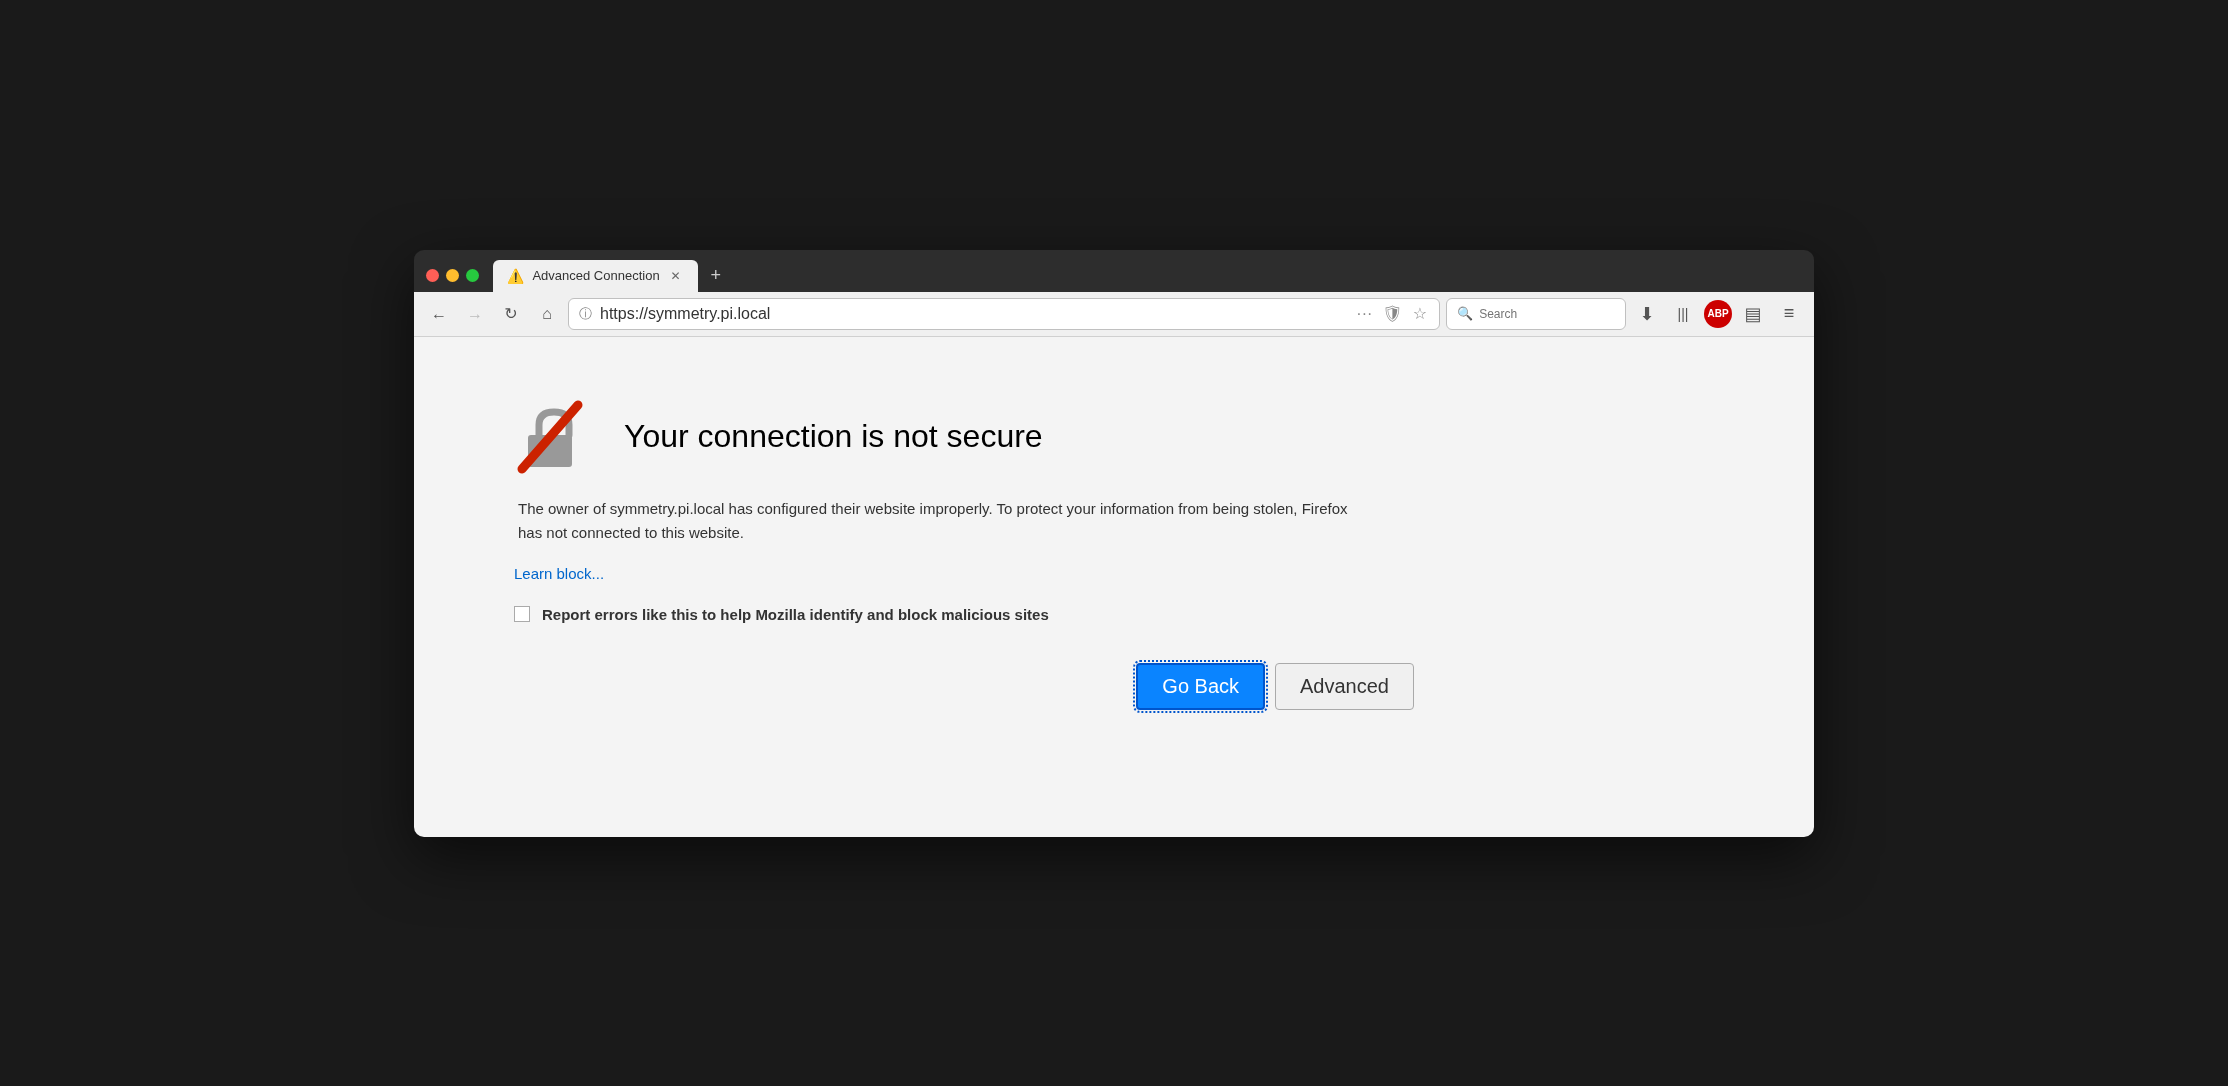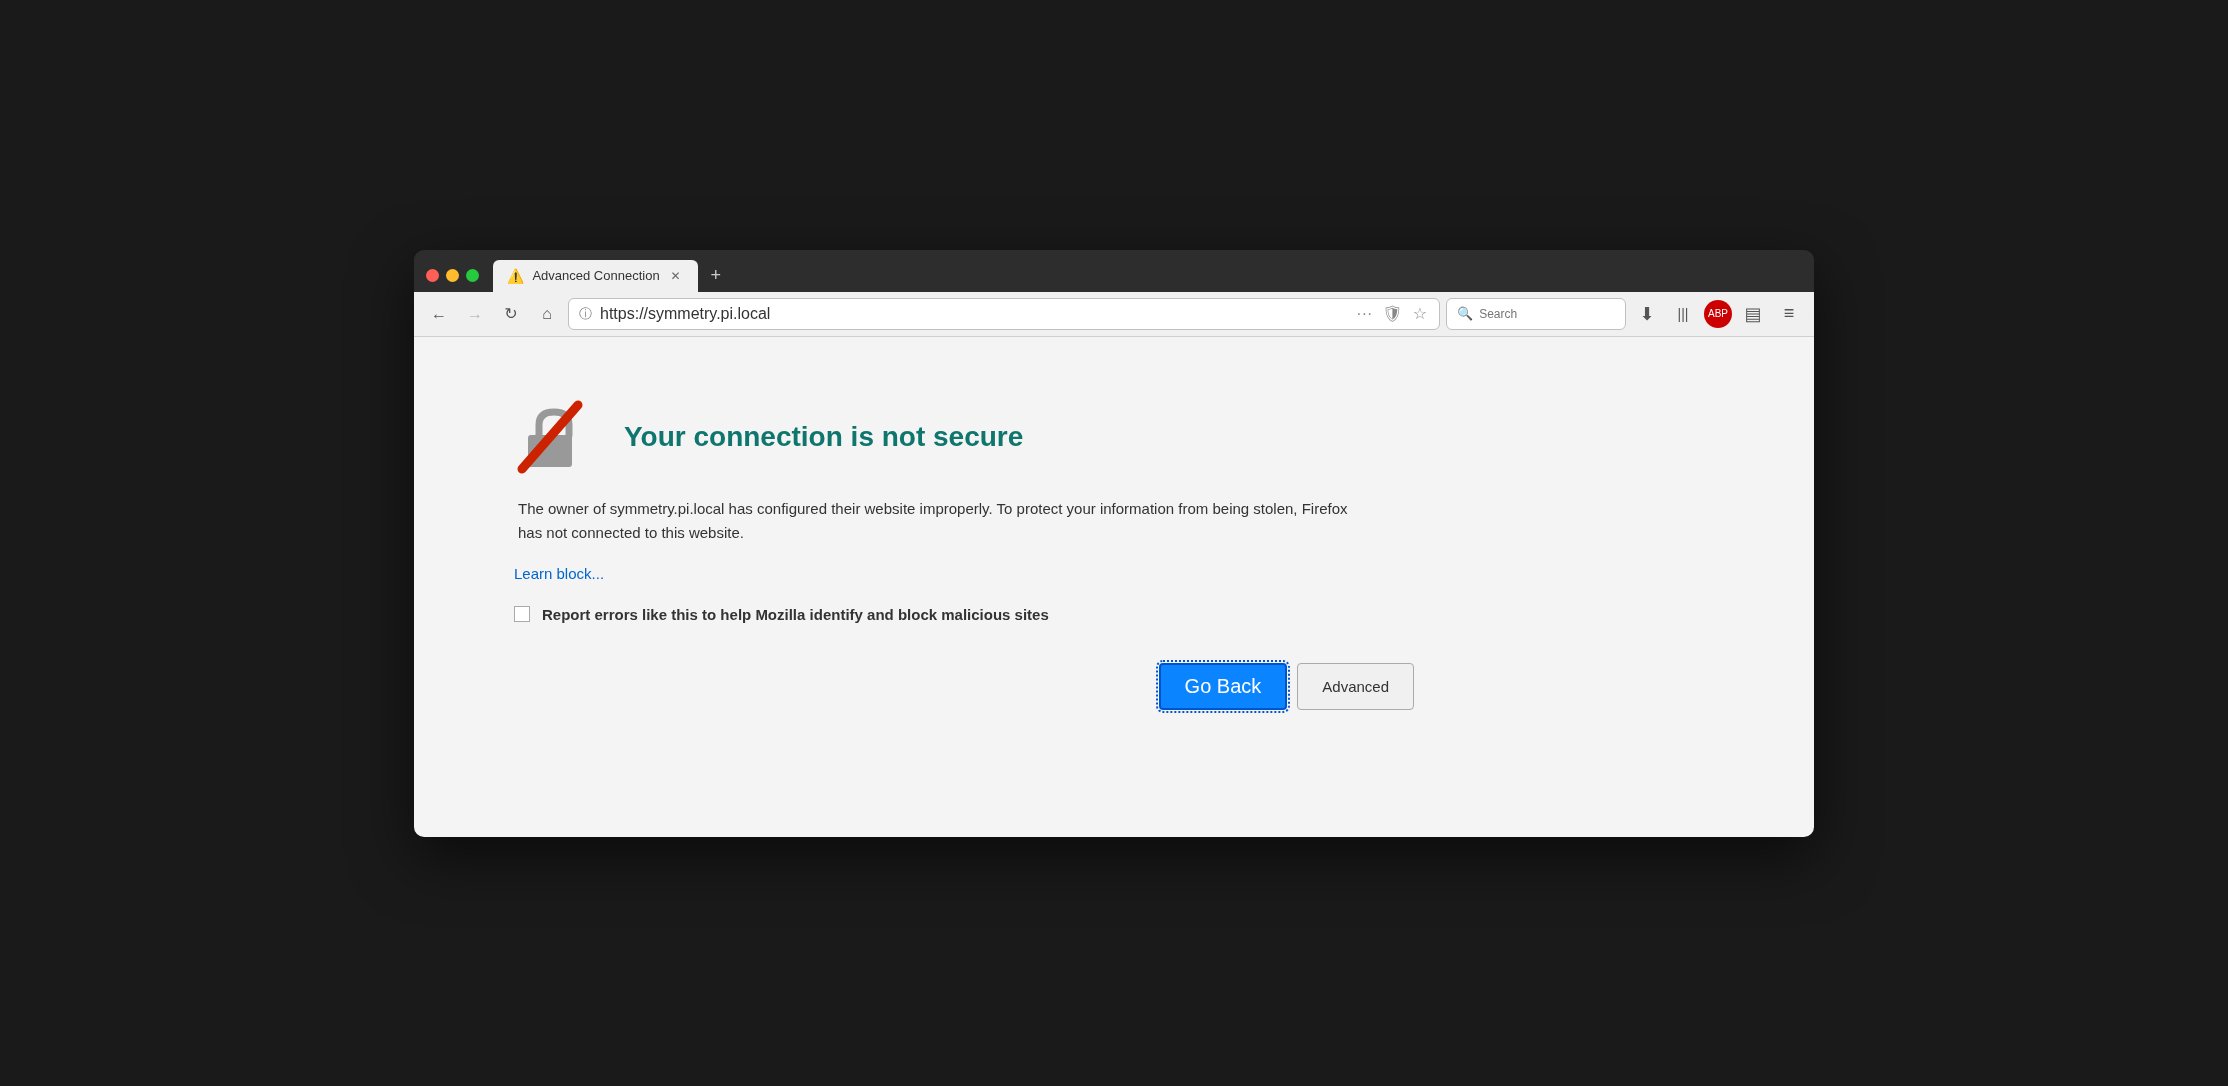--- a/index.html
+++ b/index.html
@@ -202,21 +202,21 @@
       justify-content: center;
       width: 30px;
       height: 30px;
       border-radius: 4px;
     }
 
     .abp-badge {
       background: #cc0000;
       color: white;
       font-size: 10px;
-      font-weight: normal;
+      font-weight: bold;
       border-radius: 50%;
       width: 28px;
       height: 28px;
       display: flex;
       align-items: center;
       justify-content: center;
       cursor: pointer;
     }
 
     
@@ -247,23 +247,23 @@
       height: 80px;
       flex-shrink: 0;
     }
 
     .lock-svg {
       width: 80px;
       height: 80px;
     }
 
     .error-title {
-      font-size: 28px;
-      font-weight: 700;
-      color: #0f766e;
+      font-size: 32px;
+      font-weight: 400;
+      color: #000000;
       line-height: 1.2;
     }
 
     .error-description {
       font-size: 15px;
       color: #333;
       line-height: 1.6;
       max-width: 840px;
       padding-left: 4px;
     }
@@ -315,21 +315,21 @@
       outline: 2px dotted #0055cc;
       outline-offset: 1px;
     }
 
     .btn-advanced {
       background: #f0f0f0;
       color: #333;
       border: 1px solid #aaa;
       border-radius: 4px;
       padding: 10px 24px;
-      font-size: 15px;
+      font-size: 20px;
       cursor: pointer;
     }
   </style>
 </head>
 <body>
 
 <div class="browser-window">
 
   <div class="title-bar">
     <div class="traffic-lights">

